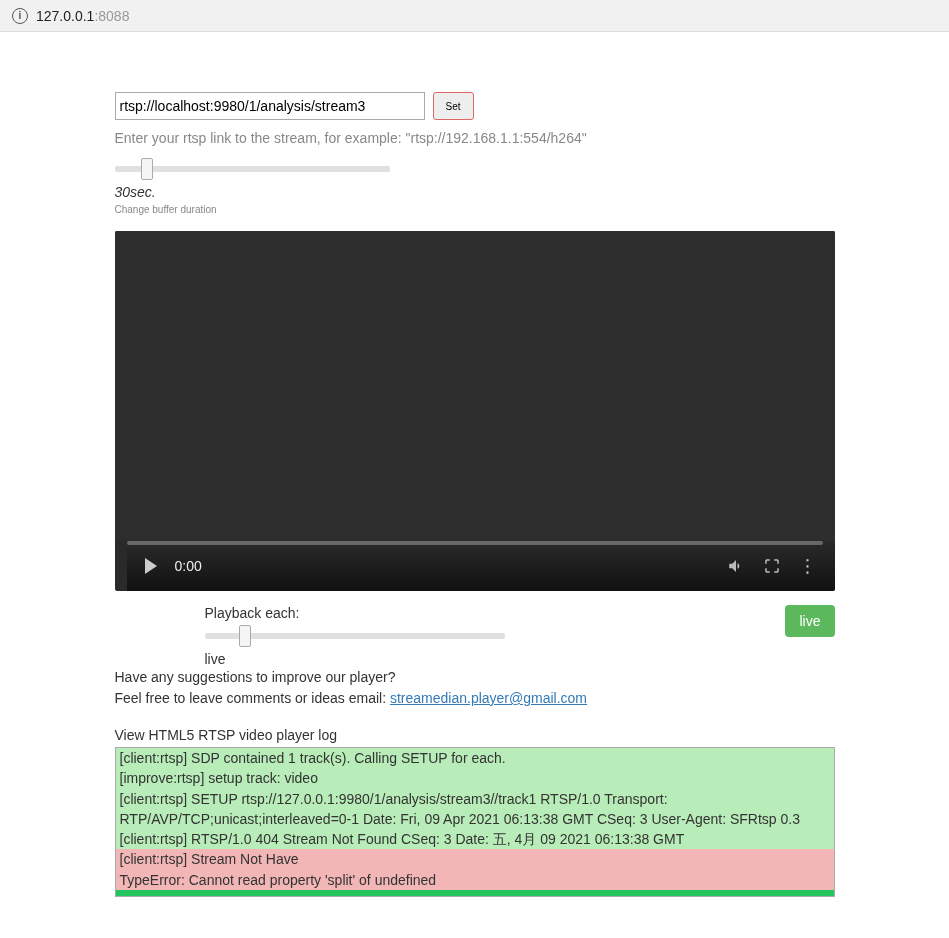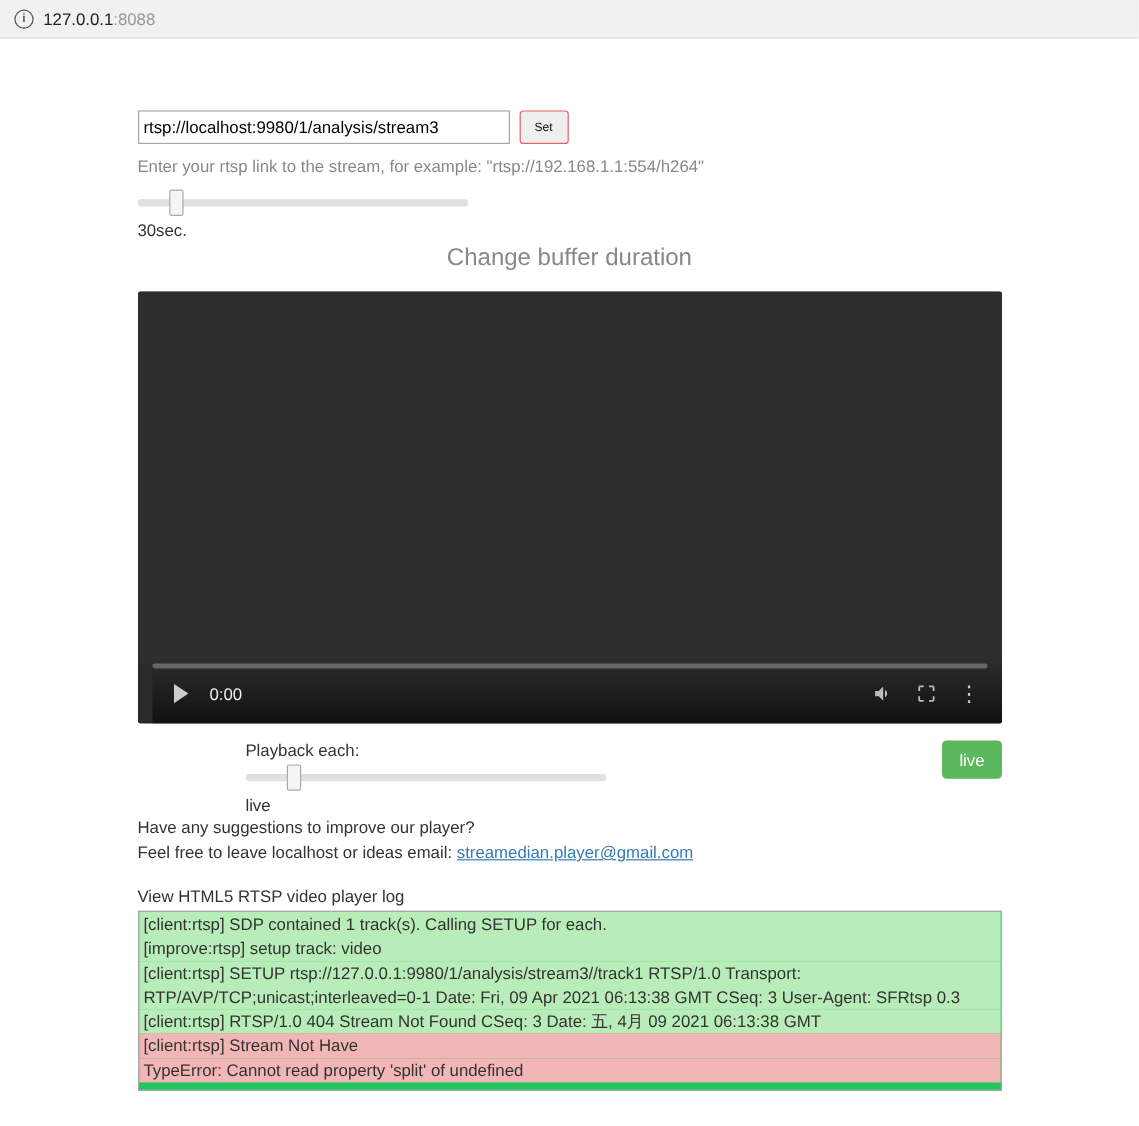--- a/index.html
+++ b/index.html
@@ -10,22 +10,22 @@
   .addr-text .muted { color: #999; }
   .container { max-width: 720px; margin: 0 auto; padding: 60px 0 20px 0; }
   .row-input { display: flex; gap: 8px; align-items: center; margin-bottom: 10px; }
   .url-input { width: 310px; height: 28px; padding: 2px 4px; border: 1px solid #aaa; font-size: 14px; }
   .set-btn { height: 28px; padding: 0 12px; background: #eee; border: 1px solid #d66; border-radius: 3px; font-size: 10px; cursor: pointer; }
   .hint { color: #888; font-size: 14px; margin-bottom: 14px; }
   .slider-row { margin-bottom: 6px; }
   .slider { appearance: none; -webkit-appearance: none; width: 275px; height: 6px; background: #e0e0e0; border-radius: 2px; outline: none; vertical-align: middle; }
   .slider::-webkit-slider-thumb { -webkit-appearance: none; width: 12px; height: 22px; background: #f5f5f5; border: 1px solid #aaa; border-radius: 2px; cursor: pointer; }
   .slider::-moz-range-thumb { width: 12px; height: 22px; background: #f5f5f5; border: 1px solid #aaa; border-radius: 2px; cursor: pointer; }
-  .buffer-val { font-size: 14px; margin-top: 8px; }
-  .buffer-hint { color: #888; font-size: 20px; margin-top: 4px; margin-bottom: 16px; text-align: center; }
+  .buffer-val { font-size: 14px; margin-top: 8px; font-style: italic; }
+  .buffer-hint { color: #888; font-size: 10px; margin-top: 4px; margin-bottom: 16px; }
   .video-box { width: 720px; height: 360px; background: #2a2a2a; position: relative; border-radius: 2px; overflow: hidden; }
   .video-dark { position: absolute; left:0; top:0; right:0; bottom: 50px; background: #2d2d2d; }
   .video-controls { position: absolute; left:12px; right:0; bottom:0; height: 50px; background: linear-gradient(to top, rgba(0,0,0,0.6), rgba(0,0,0,0.0)); display: flex; align-items: center; padding: 0 18px; gap: 18px; color: #fff; }
   .play-icon { width: 0; height: 0; border-left: 12px solid #ccc; border-top: 8px solid transparent; border-bottom: 8px solid transparent; cursor: pointer; }
   .video-time { font-size: 14px; color: #eee; flex: 0 0 auto; }
   .video-spacer { flex: 1; }
   .vol-icon, .fs-icon, .menu-icon { width: 18px; height: 18px; display:flex; align-items:center; justify-content:center; color:#ccc; cursor: pointer; }
   .vol-svg { width:20px; height:20px; fill:#bbb; }
   .fs-svg { width:18px; height:18px; stroke:#bbb; stroke-width:2; fill:none; }
   .dots { font-size: 18px; color:#ccc; letter-spacing:0; line-height:1; cursor:pointer;}
@@ -92,21 +92,21 @@
       <div class="playback-label">Playback each:</div>
       <input class="slider" style="width: 300px;" type="range" min="0" max="100" value="12">
       <div class="playback-val">live</div>
     </div>
     <button class="live-btn">live</button>
   </div>
 
   <div class="suggest">
     <div>Have any suggestions to improve our player?</div>
     <div>
-      <span>Feel free to leave localhost or ideas email: </span><a>streamedian.player@gmail.com</a>
+      <span>Feel free to leave comments or ideas email: </span><a>streamedian.player@gmail.com</a>
     </div>
   </div>
 
   <div class="log-title">View HTML5 RTSP video player log</div>
 
   <div class="log-box">
     <div class="log-green">[client:rtsp] SDP contained 1 track(s). Calling SETUP for each.</div>
     <div class="log-green">[improve:rtsp] setup track: video</div>
     <div class="log-green">[client:rtsp] SETUP rtsp://127.0.0.1:9980/1/analysis/stream3//track1 RTSP/1.0 Transport: RTP/AVP/TCP;unicast;interleaved=0-1 Date: Fri, 09 Apr 2021 06:13:38 GMT CSeq: 3 User-Agent: SFRtsp 0.3</div>
     <div class="log-green">[client:rtsp] RTSP/1.0 404 Stream Not Found CSeq: 3 Date: 五, 4月 09 2021 06:13:38 GMT</div>

